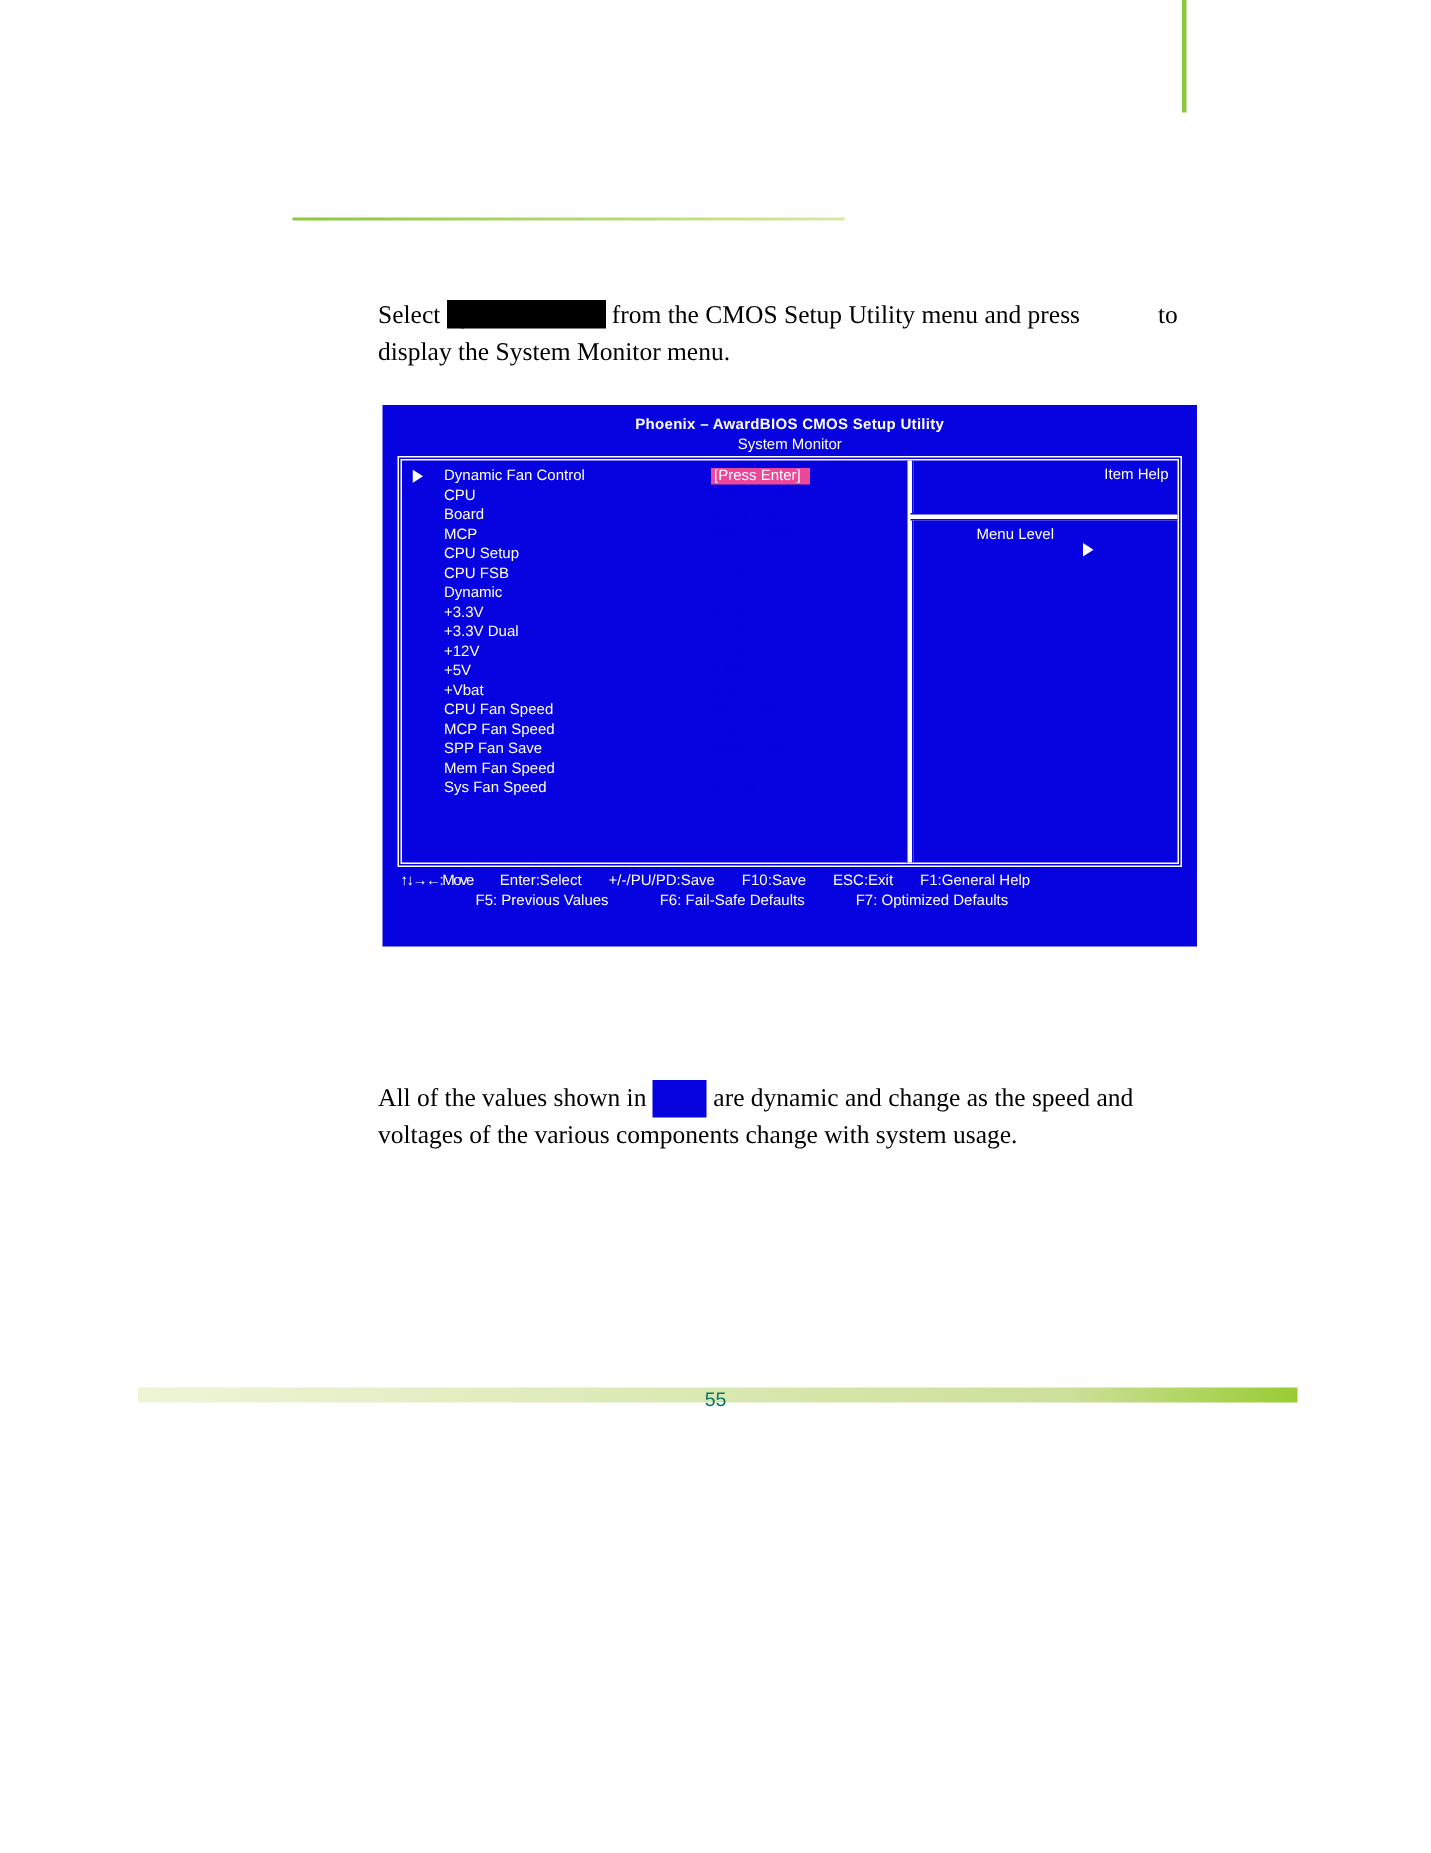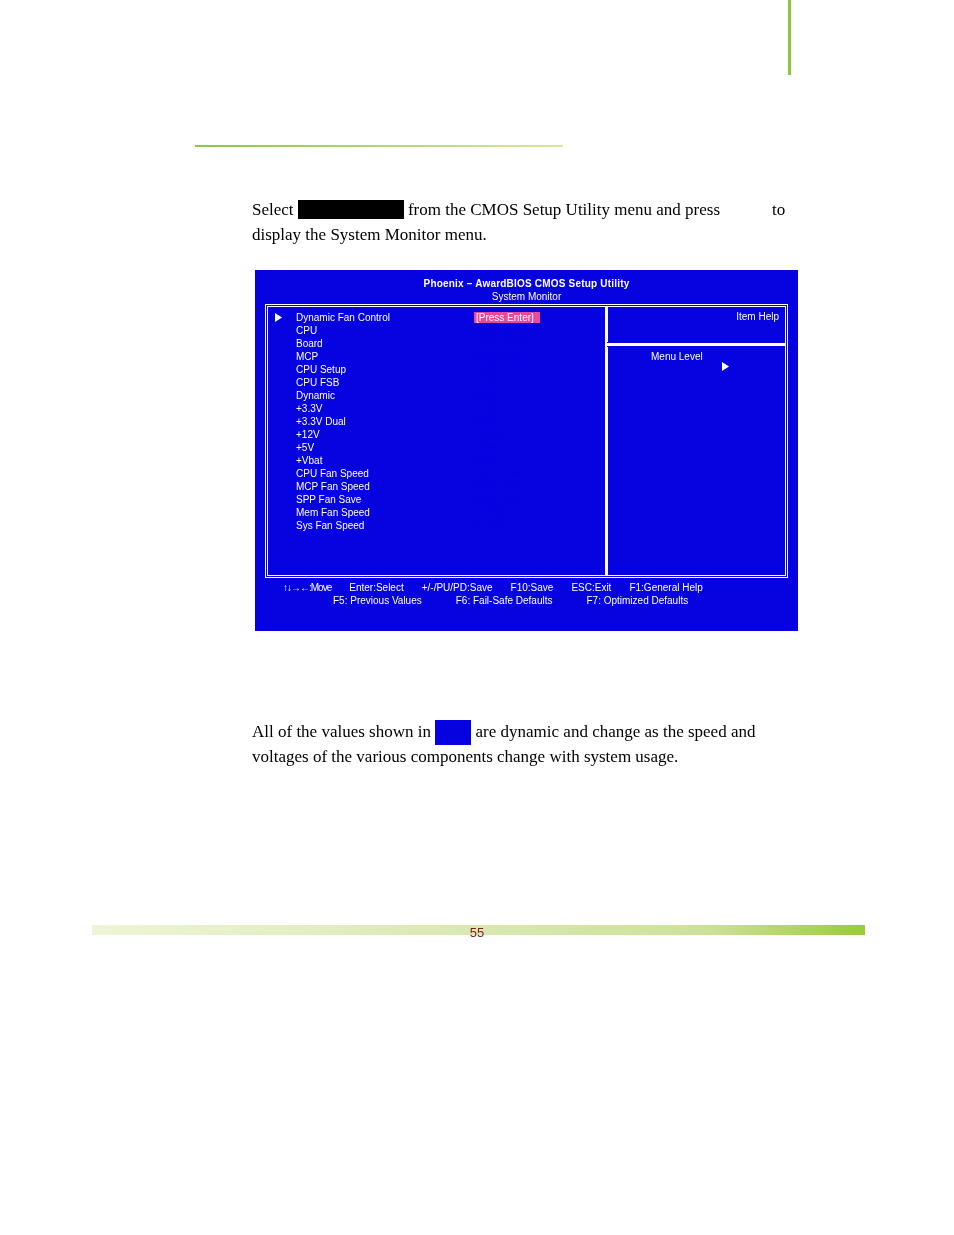--- a/index.html
+++ b/index.html
@@ -22,28 +22,28 @@
   .bios-arrow svg{display:block;}
   .bios-label{width:178px;padding-left:12px;}
   .bios-val{color:#0602e0;font-family:Arial,sans-serif;}
   .bios-val.selected{background:#ec4899;color:#fff;padding:0 6px 0 2px;}
   .bios-right-top{position:absolute;left:345px;top:4px;right:6px;}
   .bios-right-top .ih{padding-left:32px;text-align:right;}
   .bios-right{position:absolute;left:345px;top:44px;right:6px;margin-left:30px;}
   .bios-right .hl{padding-left:8px;}
   .bios-right-arrow{position:absolute;left:454px;top:55px;}
   .bios-footer{position:absolute;left:10px;right:10px;bottom:10px;height:40px;font-size:10px;}
-  .bf-row{display:flex;margin-left:16px;}
+  .bf-row{display:flex;}
   .bf-cell{padding:1px 4px 1px 2px;white-space:nowrap;}
   .bf-cell.navsym{font-family:Arial,sans-serif;letter-spacing:-1px;}
   .figcap{position:absolute;left:252px;top:650px;width:545px;text-align:center;font-family:Arial,sans-serif;font-size:12px;color:#fff;}
   .note{position:absolute;left:252px;top:720px;width:545px;font-size:17px;line-height:1.45;}
   .note .bluebox{display:inline-block;background:#0602e0;color:#0602e0;padding:0 2px;}
   .bottom-rule{position:absolute;left:92px;top:925px;width:773px;height:10px;background:linear-gradient(to right,#eef5d7 0%,#cde09a 80%,#99cc33 100%);}
-  .pagenum{position:absolute;left:0;top:925px;width:954px;text-align:center;font-family:Arial,sans-serif;font-size:13px;color:#7f1d1d;}
+  .pagenum{position:absolute;left:0;top:925px;width:954px;text-align:center;font-family:Arial,sans-serif;font-size:13px;color:#0f766e;}
 </style>
 </head>
 <body>
 
 <div class="page">
   <div class="side-rule"></div>
 
   <div class="heading">System Monitor Menu</div>
   <div class="heading-rule"></div>
 

